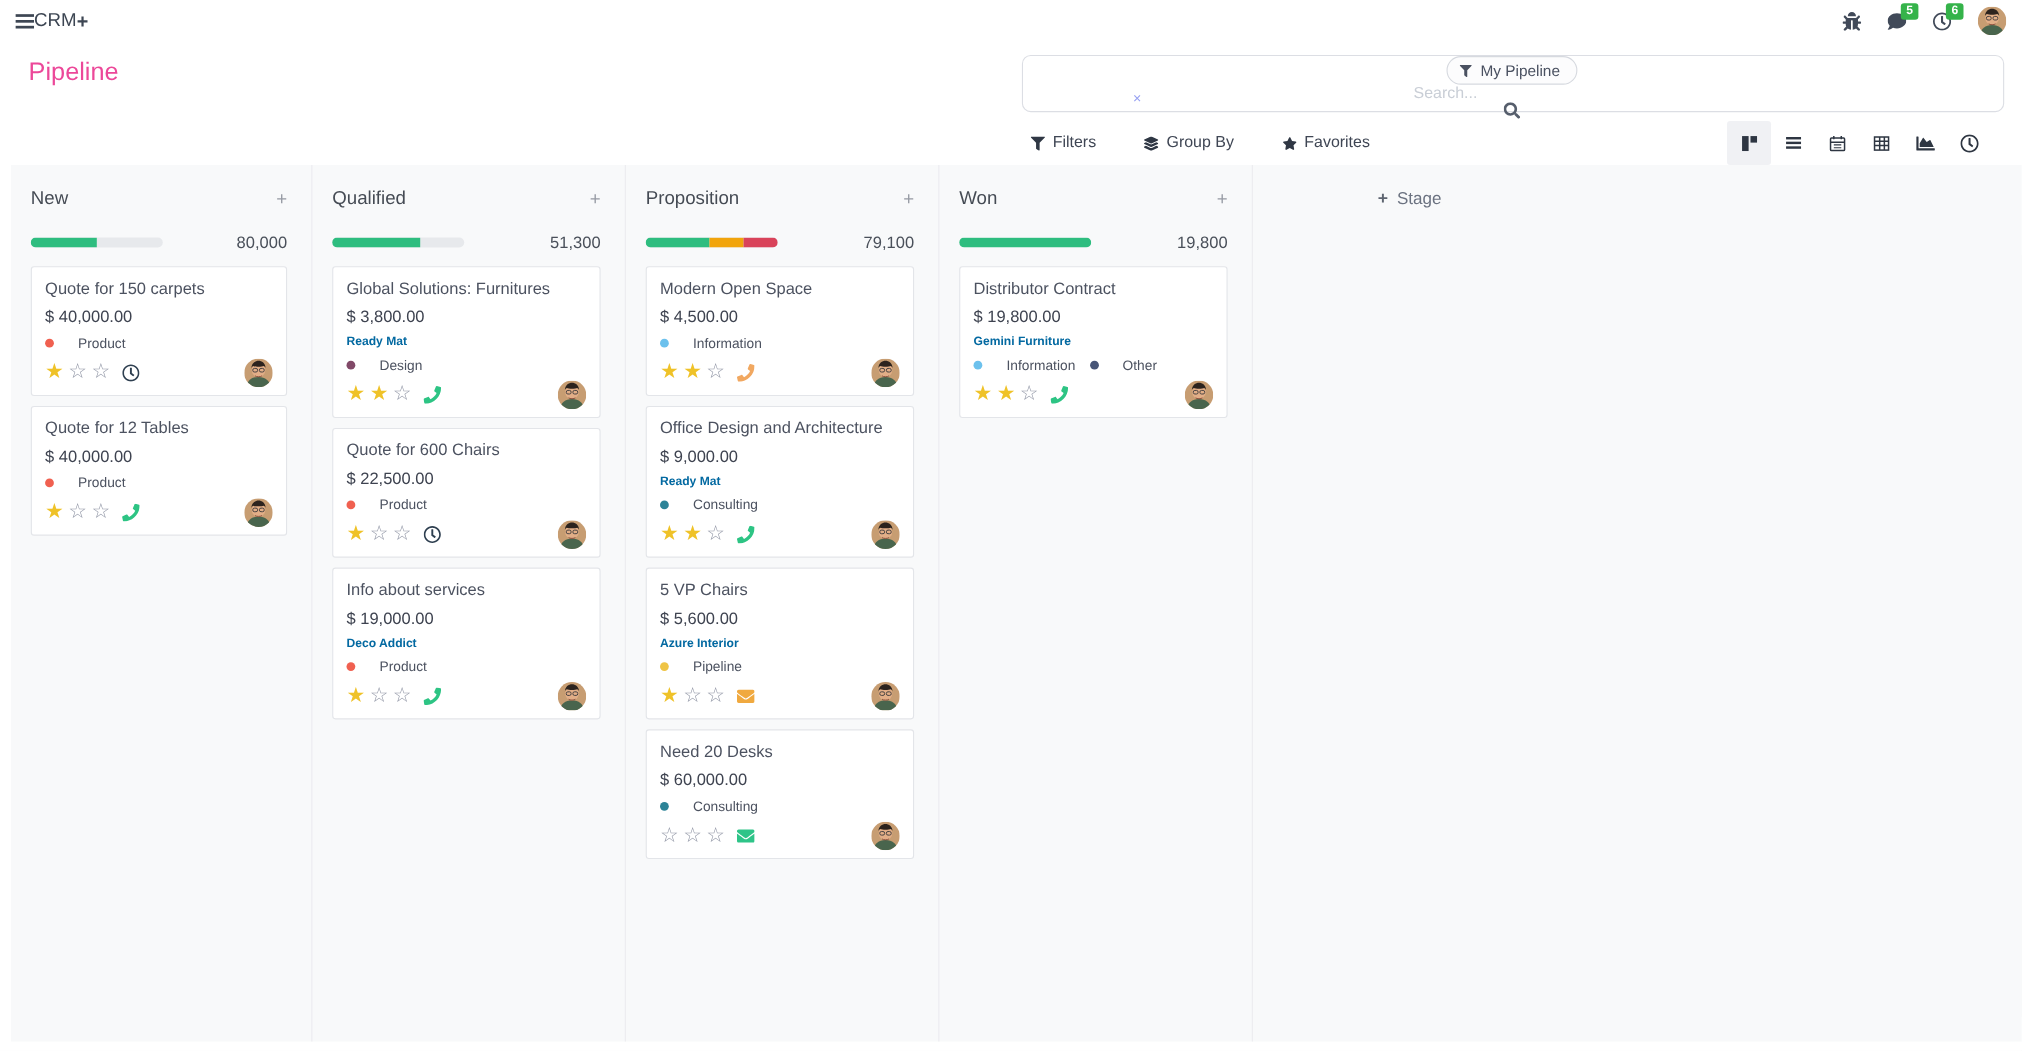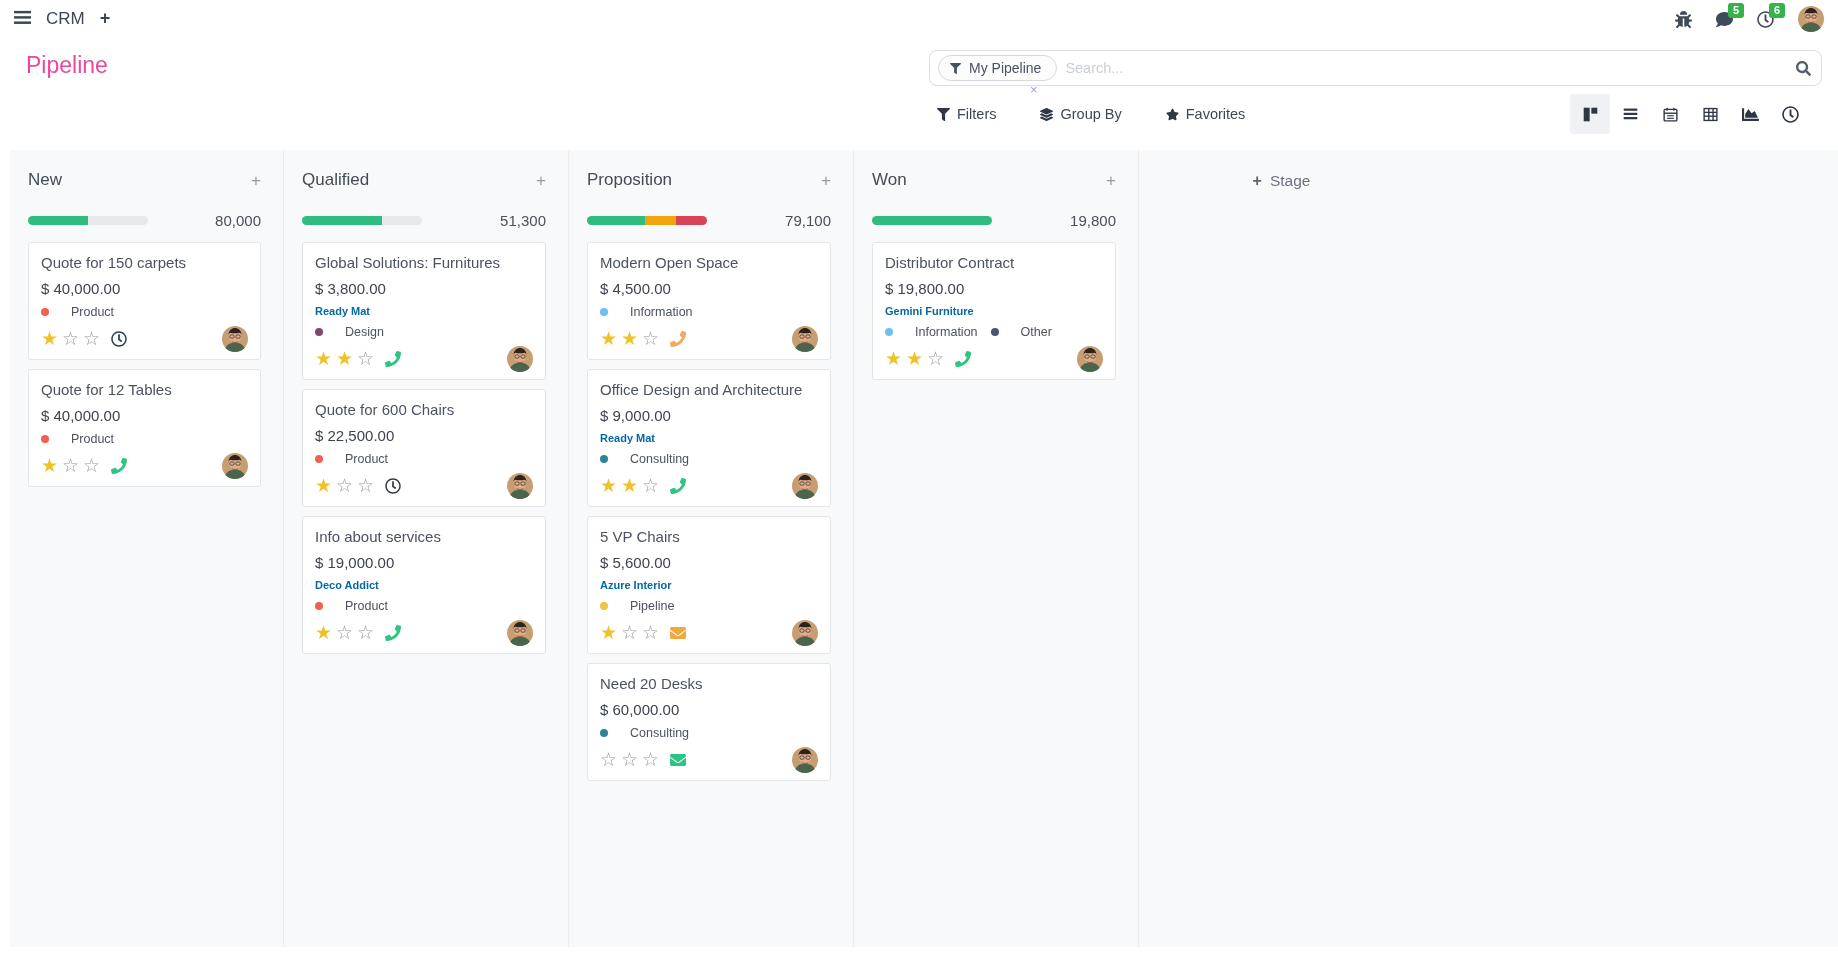--- a/index.html
+++ b/index.html
@@ -1,43 +1,43 @@
 <!DOCTYPE html>
 <html><head>
 <meta charset="utf-8">
 <style>
   * { box-sizing: border-box; margin: 0; padding: 0; }
   html,body { width: 1838px; height: 955px; background:#fff; overflow:hidden;
     font-family: "Liberation Sans", sans-serif; color:#444; }
 
   
   .topbar { height:38px; display:flex; align-items:center; justify-content:space-between; padding:0 14px; background:#fff; }
-  .tb-left { display:flex; align-items:flex-start; gap:15px; }
+  .tb-left { display:flex; align-items:center; gap:0; }
   .tb-app { font-size:17px; color:#3d4653; font-weight:500; cursor:pointer; }
   .tb-plus { font-size:18px; font-weight:700; color:#3d4653; cursor:pointer; line-height:1; }
   .tb-right { display:flex; align-items:center; gap:24px; }
   .tb-ico { position:relative; display:flex; color:#414a59; cursor:pointer; }
   .tb-ico svg { width:17px; height:17px; }
   .badge { position:absolute; top:-8px; left:12px; background:#35b34a; color:#fff; font-size:11px;
     line-height:1; padding:2px 5px; border-radius:3px; font-weight:700; }
   .avatar { width:26px; height:26px; border-radius:50%; overflow:hidden; flex:none; display:inline-block; }
   .avatar svg { width:100%; height:100%; display:block; }
 
   
   .control-panel { display:flex; justify-content:space-between; padding:8px 16px 0 16px; height:112px; }
   .cp-left { padding-left:10px; padding-top:6px; }
   .cp-title { font-size:23px; color:#ec4899; font-weight:400; }
   .cp-btns { margin-top:10px; display:flex; gap:2px; }
   .btn { border:none; color:#fff; font-size:13px; letter-spacing:.5px; padding:10px 16px; border-radius:4px; cursor:pointer; font-family:inherit; }
   .btn-create { background:#5a68de; }
   .btn-generate { background:#71757f; }
 
   .cp-right { width:893px; position:relative; padding-top:4px; }
-  .searchbox { height:36px; border:1px solid #dcdee4; border-radius:8px; background:#fff;
-    display:flex; align-items:center; padding:0 10px 0 8px; }
+  .searchbox { height:52px; border:1px solid #dcdee4; border-radius:8px; background:#fff;
+    display:flex; align-items:center; padding:0 10px 0 8px;flex-direction:column; }
   .facet { display:flex; align-items:center; gap:8px; border:1px solid #d6d9df; border-radius:16px;
     padding:4px 15px 4px 11px; font-size:14px; color:#4a5161; background:#fcfcfd; cursor:pointer; white-space:nowrap; }
   .facet svg { width:11px; height:11px; color:#4a5161; }
   .facet-x { position:absolute; left:101px; top:37px; color:#96a0f2; font-size:13px; cursor:pointer; line-height:1; }
   .searchbox input { flex:1; border:none; outline:none; font-size:14.5px; color:#333; margin-left:8px; font-family:inherit; background:transparent; }
   .searchbox input::placeholder { color:#c9ced6; }
   .search-glass { display:flex; color:#565e6c; cursor:pointer; }
   .search-glass svg { width:15px; height:15px; }
 
   .cp-controls { display:flex; align-items:center; margin-top:8px; }

